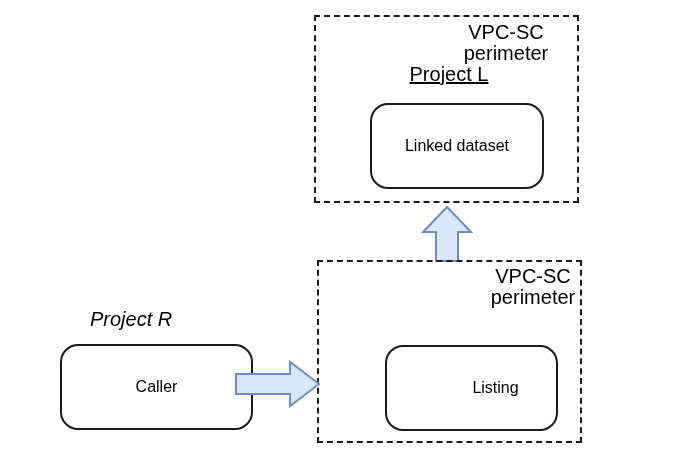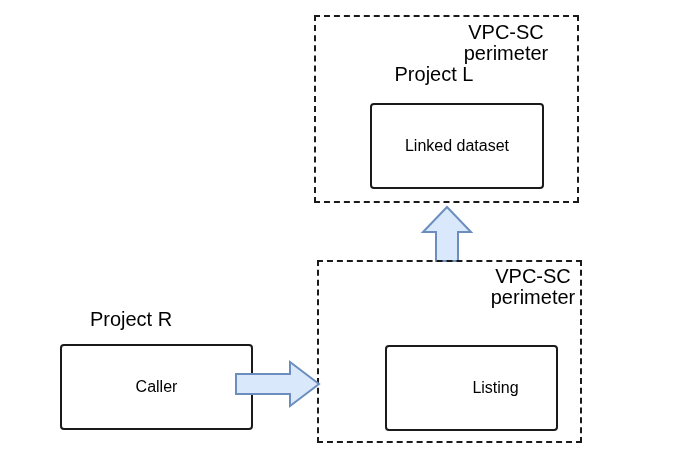--- a/index.html
+++ b/index.html
@@ -41,21 +41,21 @@
     top: 260px;
     width: 265px;
     height: 183px;
   }
 
   
   .node {
     position: absolute;
     box-sizing: border-box;
     border: 2px solid #1a1a1a;
-    border-radius: 4px;
+    border-radius: 18px;
     background: #ffffff;
     display: flex;
     align-items: center;
     justify-content: center;
   }
   .node-label {
     font-size: 16px;
     line-height: 1;
     color: #000000;
     white-space: nowrap;
@@ -92,42 +92,44 @@
   .free-label.multi {
     white-space: normal;
   }
   #label-vpcsc-top {
     left: 438px;
     top: 22px;
     width: 136px;
     text-align: center;
   }
   #label-project-l {
-    left: 366px;
+    left: 381px;
     top: 64px;
     width: 136px;
     text-align: center;
+    text-decoration: underline;
   }
   #label-vpcsc-bottom {
     left: 465px;
     top: 266px;
     width: 136px;
     text-align: center;
   }
   #label-project-e {
     left: 386px;
     top: 310px;
     width: 136px;
     text-align: center;
   }
   #label-project-r {
-    left: 63px;
+    left: 90px;
     top: 309px;
     width: 136px;
-    text-align: center;
+    text-align: left;
+    font-style: italic;
   }
 
   
   .arrow-svg {
     position: absolute;
     overflow: visible;
   }
   #arrow-up-svg {
     left: 420px;
     top: 204px;

